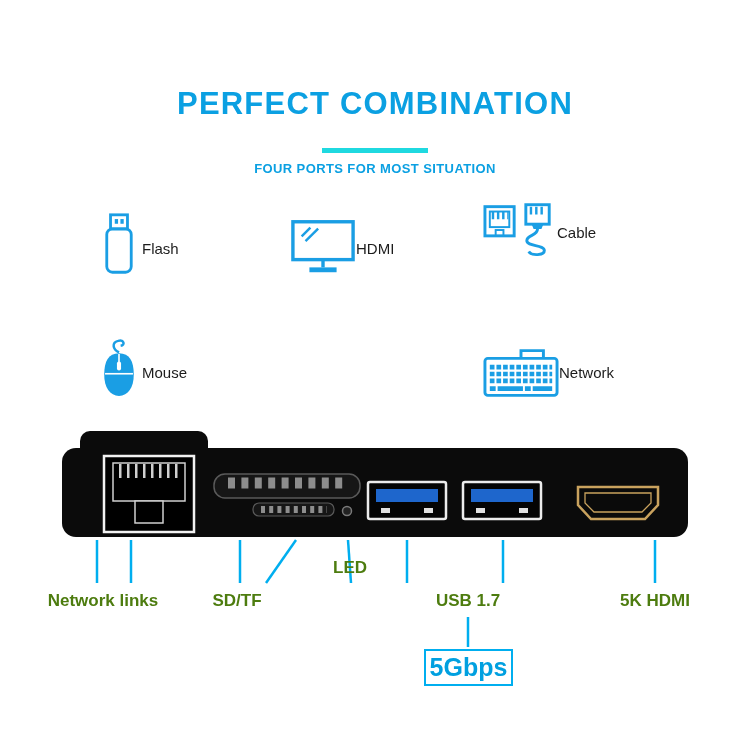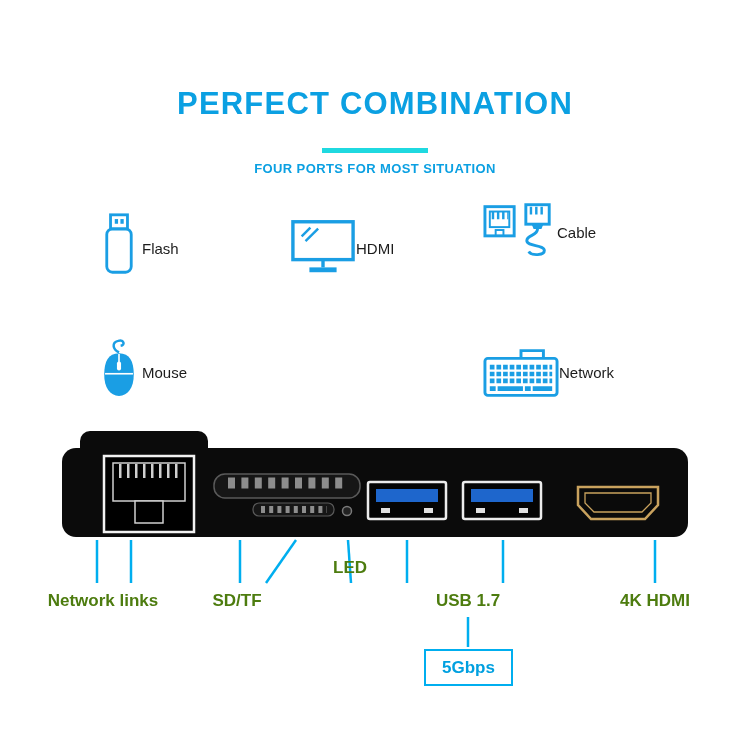--- a/index.html
+++ b/index.html
@@ -44,21 +44,21 @@
   }
 
   .port-label {
     position:absolute; transform:translateX(-50%);
     font-size:17px; font-weight:700; color:#4d7c0f; white-space:nowrap;
   }
   .speed-badge {
     position:absolute; left:424px; top:649px; width:89px; height:37px;
     border:2px solid #00aeef;
     display:flex; align-items:center; justify-content:center;
-    font-size:17px; font-weight:600; color:#00a0e0;
+    font-size:25px; font-weight:600; color:#00a0e0;
   }
 </style>
 </head>
 <body>
 
 <div class="stage">
 
   <div class="title">PERFECT COMBINATION</div>
   <div class="accent-line"></div>
   <div class="subtitle">FOUR PORTS FOR MOST SITUATION</div>
@@ -186,17 +186,17 @@
       <path d="M503,540 V583"></path>
       <path d="M655,540 V583"></path>
       <path d="M468,617 V647"></path>
     </g>
   </svg>
 
   <div class="port-label" style="left:103px; top:591px">Network links</div>
   <div class="port-label" style="left:237px; top:591px">SD/TF</div>
   <div class="port-label" style="left:350px; top:558px">LED</div>
   <div class="port-label" style="left:468px; top:591px">USB 1.7</div>
-  <div class="port-label" style="left:655px; top:591px">4K HDMI</div>
+  <div class="port-label" style="left:655px; top:591px">5K HDMI</div>
 
   <div class="speed-badge">5Gbps</div>
 
 </div>
 
 </body></html>

